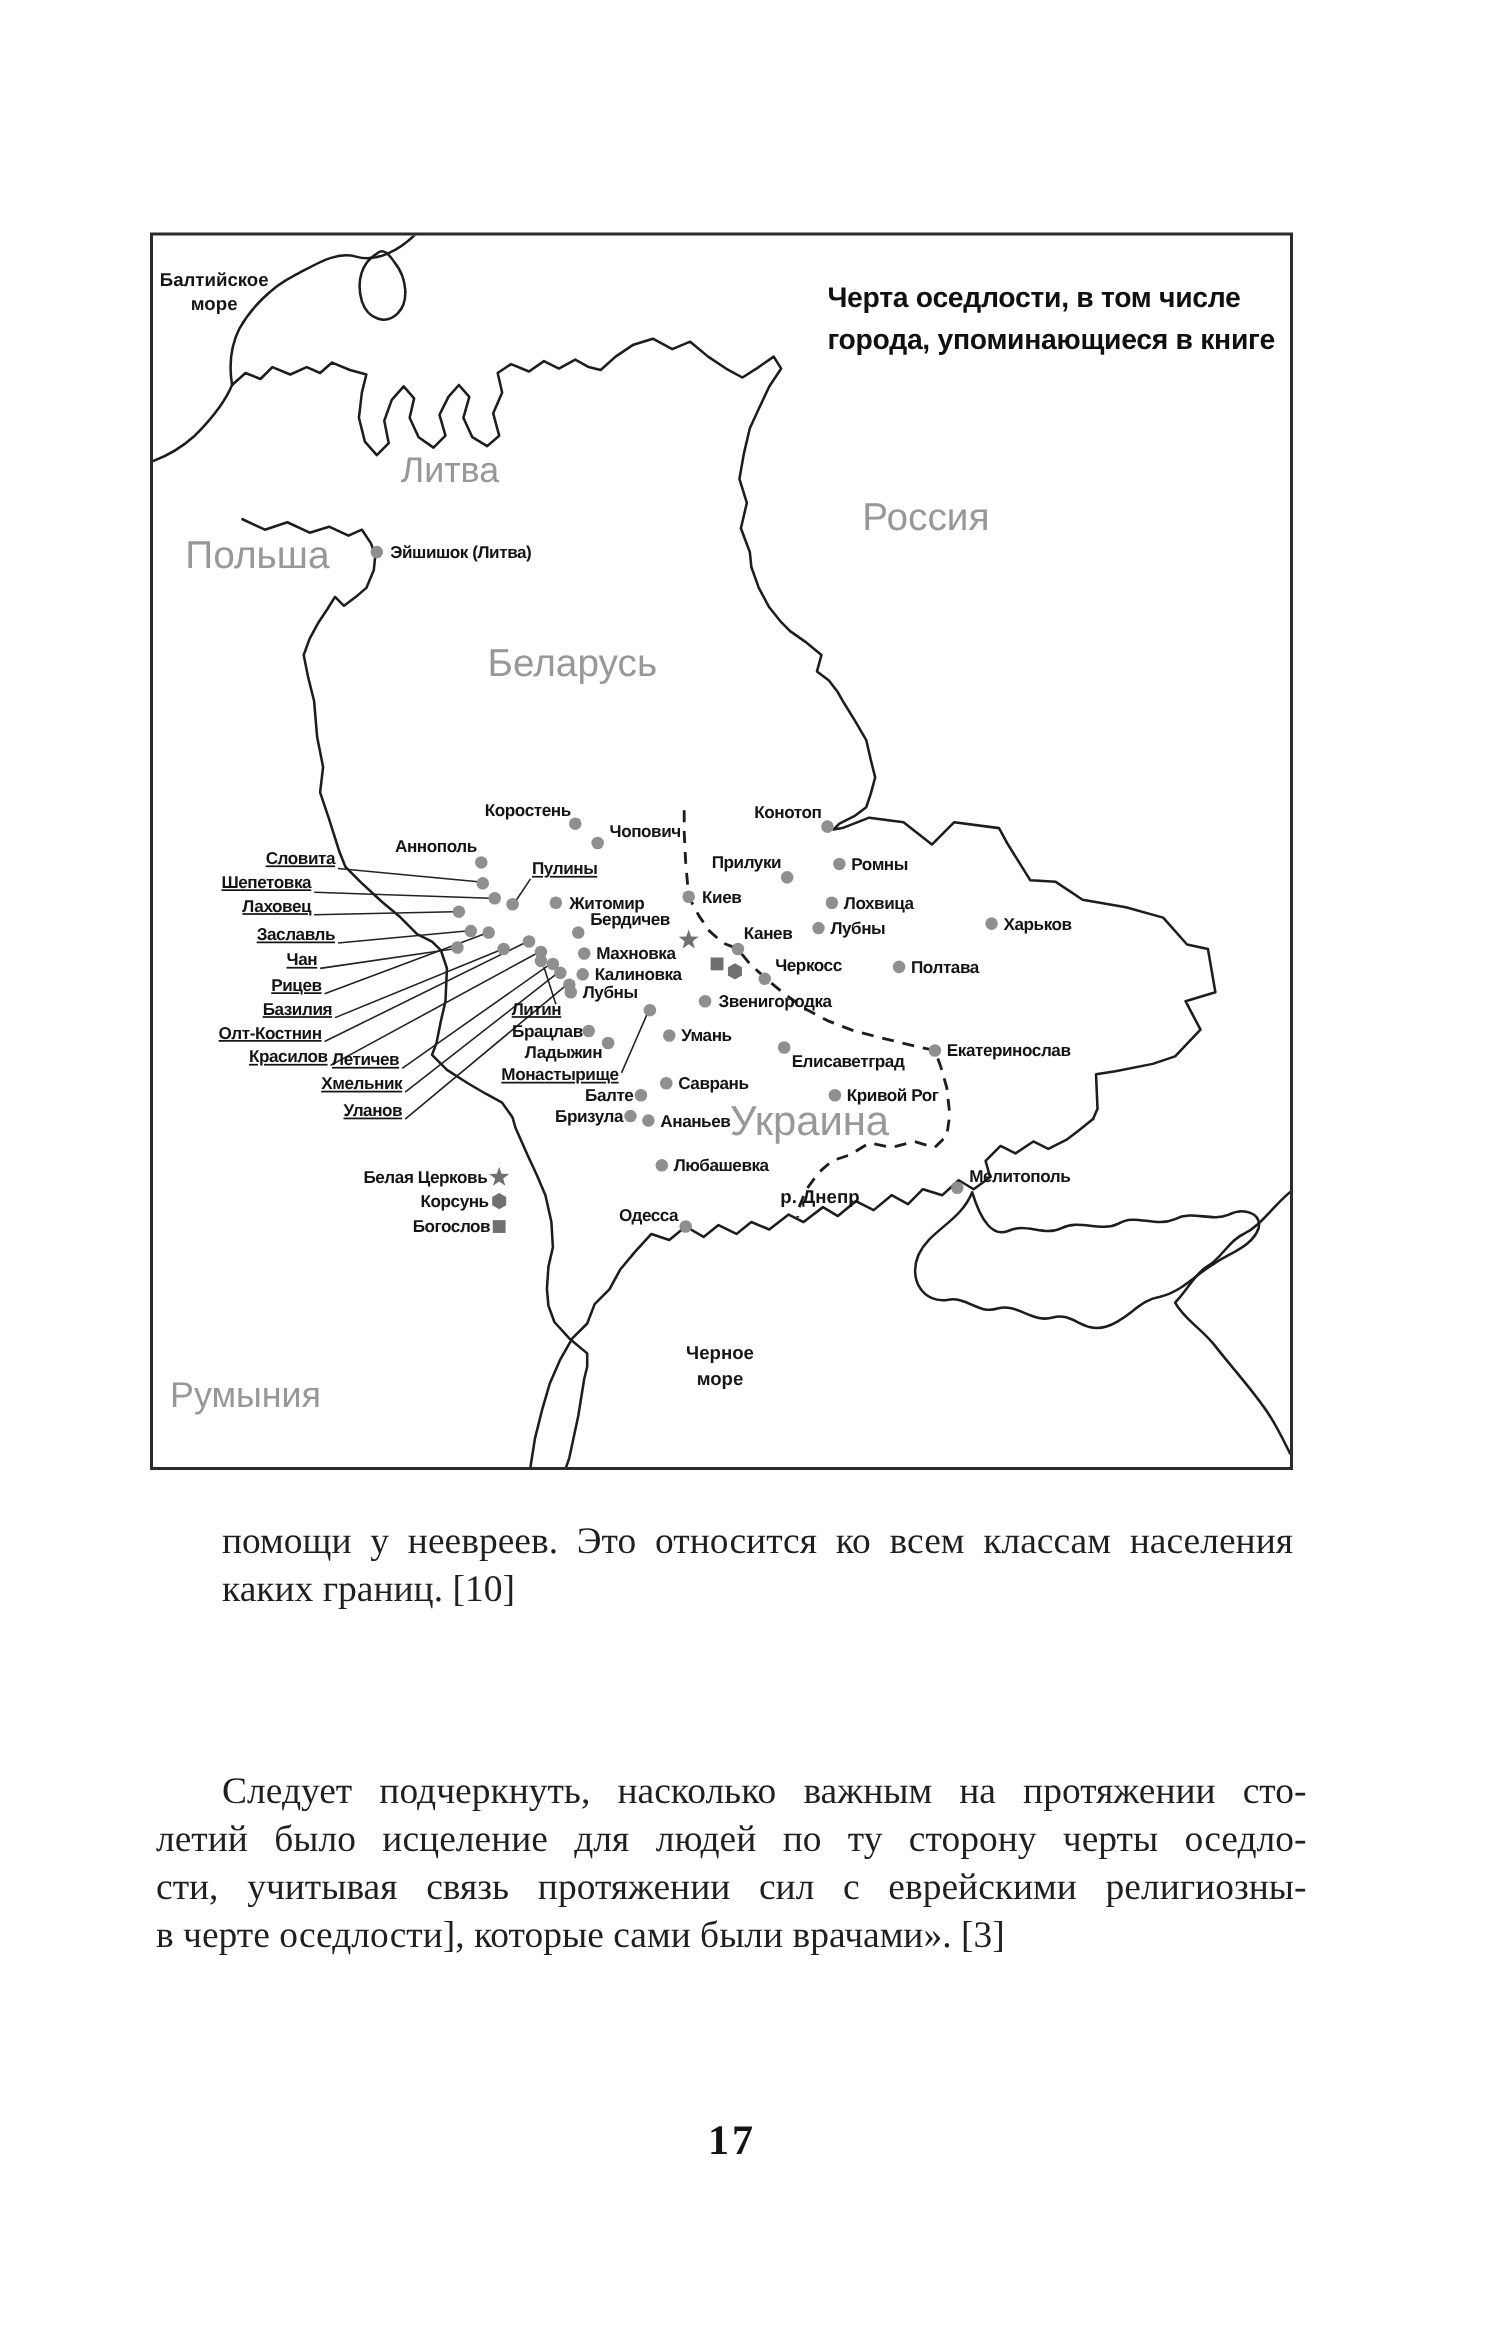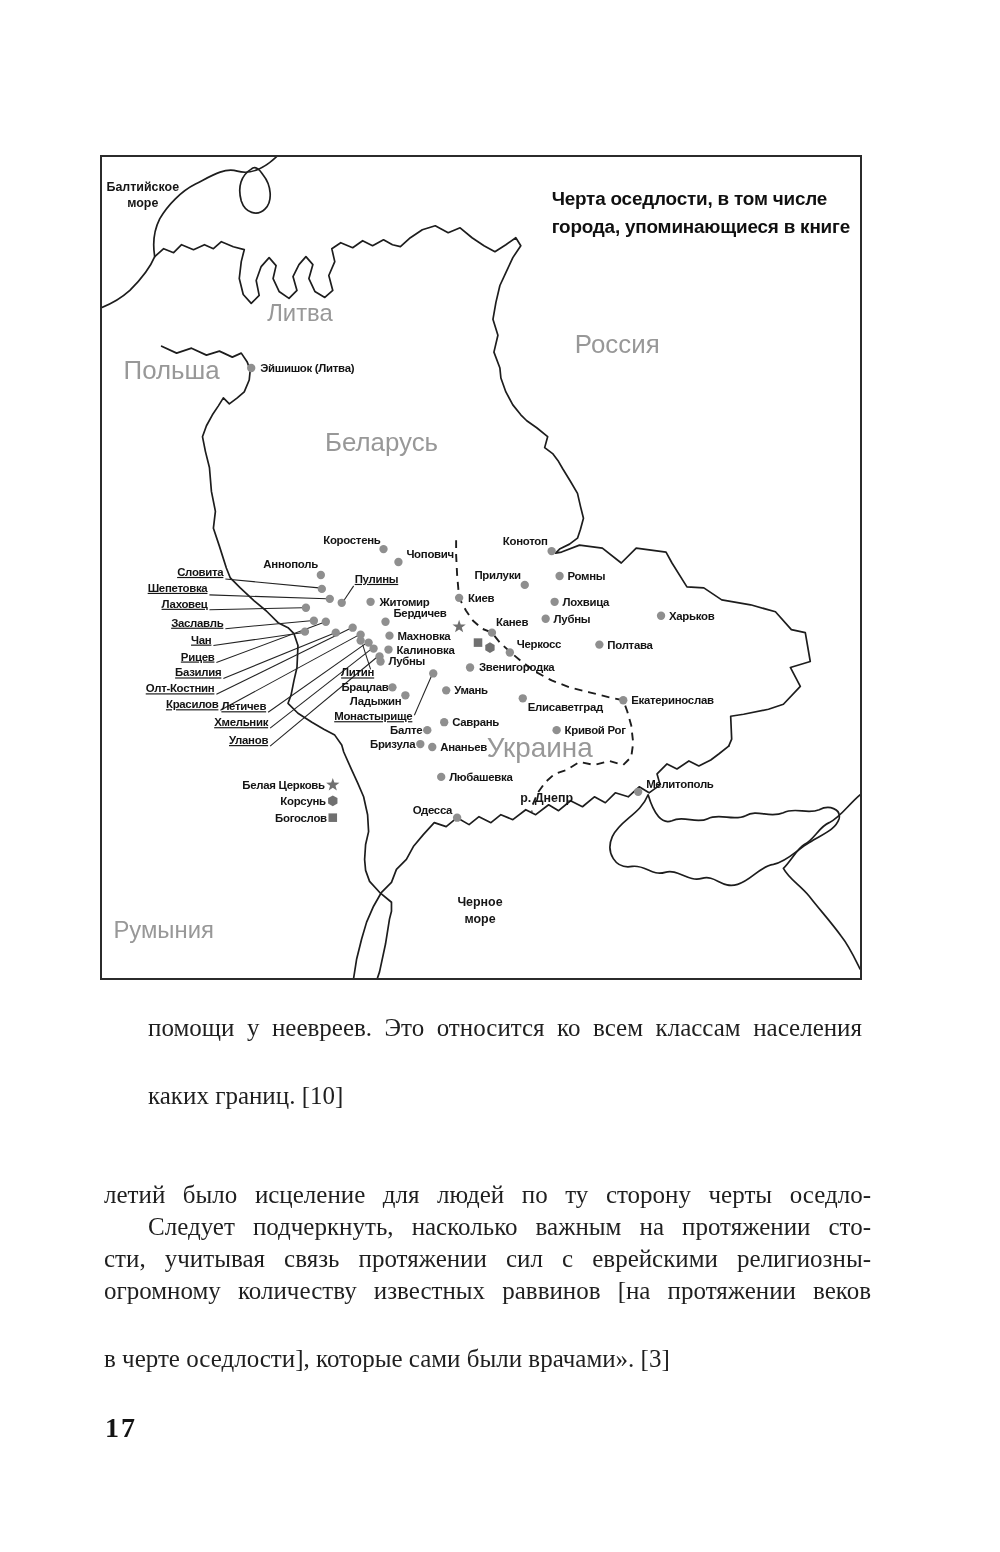--- a/index.html
+++ b/index.html
@@ -19,23 +19,23 @@
   .city{font:700 11.5px "Liberation Sans",sans-serif;fill:#141414;letter-spacing:-0.3px;}
   .region{font-family:"Liberation Sans",sans-serif;font-weight:400;}
   .sea{font:700 12.5px "Liberation Sans",sans-serif;fill:#161616;}
 
   
   .textblock{position:absolute;color:#1f1f1f;font-family:"Liberation Serif",serif;
              font-size:25px;line-height:32px;}
   .quote{left:148px;top:1012px;width:714px;}
   .body-par{left:104px;top:1179px;width:767px;}
   .line{text-align:justify;text-align-last:justify;}
-  .line.last{text-align-last:left;margin-top:36px;}
+  .line.last{text-align-last:left;}
   .line.ind{padding-left:44px;}
-  .page-number{position:absolute;left:105px;top:1412px;width:766px;
+  .page-number{position:absolute;left:105px;top:1412px;width:766px;text-align:center;
                font-family:"Liberation Serif",serif;font-weight:700;font-size:28px;
                letter-spacing:2px;color:#141414;}
 </style>
 </head>
 <body>
 
 <div class="page">
 
   <div class="map-frame">
     <svg viewBox="0 0 762 825" xmlns="http://www.w3.org/2000/svg">
@@ -193,21 +193,20 @@
           <text x="226" y="668" text-anchor="end" class="city">Богослов</text>
         </g>
     </svg>
   </div>
 
   <div class="textblock quote" id="para1">
       <div class="line">помощи у неевреев. Это относится ко всем классам населения</div>
       <div class="line last">каких границ. [10]</div>
     </div>
   <div class="textblock body-par" id="para2">
+      <div class="line ind">Следует подчеркнуть, насколько важным на протяжении сто-</div>
       <div class="line">летий было исцеление для людей по ту сторону черты оседло-</div>
-      <div class="line ind">Следует подчеркнуть, насколько важным на протяжении сто-</div>
       <div class="line">сти, учитывая связь протяжении сил с еврейскими религиозны-</div>
-      <div class="line">огромному количеству известных раввинов [на протяжении веков</div>
       <div class="line last">в черте оседлости], которые сами были врачами». [3]</div>
     </div>
 
   <div class="page-number">17</div>
 </div>
 
 </body></html>

